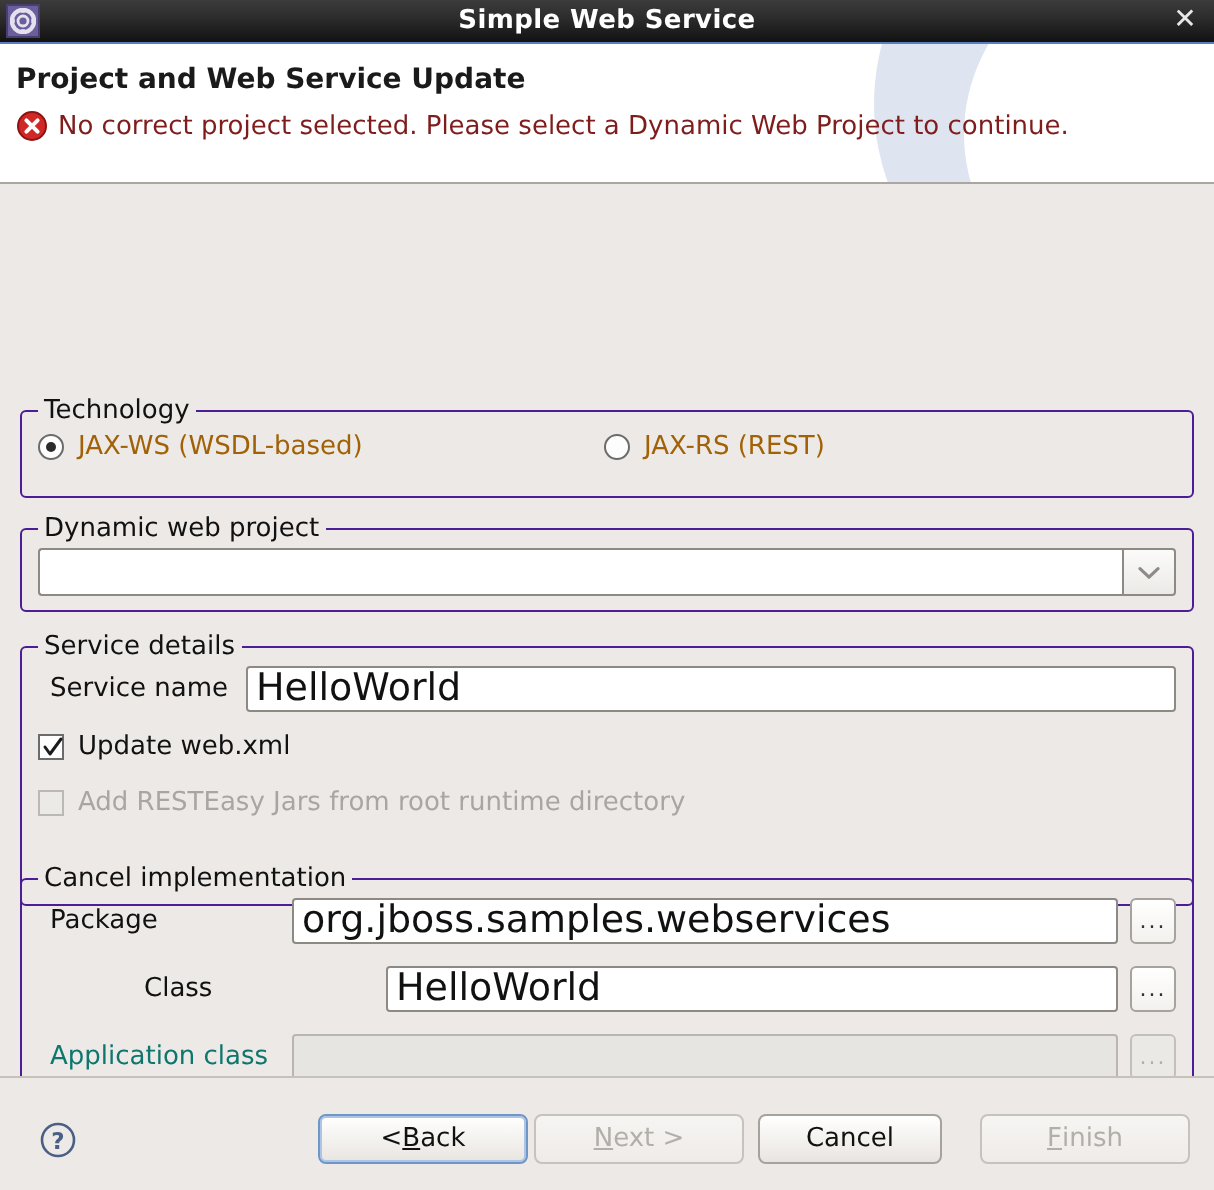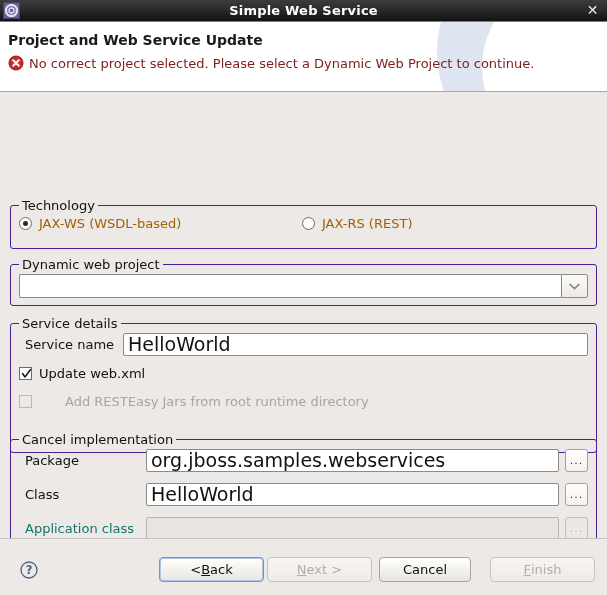--- a/index.html
+++ b/index.html
@@ -400,37 +400,37 @@
 
     <div class="check-row" style="top:42px;">
       <span class="checkbox">
         <svg width="11" height="12" viewBox="0 0 11 12">
           <path d="M1.5 5.5 L4 9 L9.5 1.5" fill="none" stroke="#1a1a1a" stroke-width="1.5" stroke-linecap="round" stroke-linejoin="round"></path>
         </svg>
       </span>
       <span class="check-label">Update web.xml</span>
     </div>
 
-    <div class="check-row" style="top:70px;gap:26px;">
+    <div class="check-row" style="top:70px;">
       <span class="checkbox disabled"></span>
       <span class="check-label disabled">Add RESTEasy Jars from root runtime directory</span>
     </div>
   </div>
 
   <div class="group" id="group-impl">
     <span class="group-label">Cancel implementation</span>
 
     <div class="field-row" style="top:9px;">
       <span class="field-label" style="width:121px;">Package</span>
       <div class="text-field" style="flex:1;">org.jboss.samples.webservices</div>
       <div class="browse-btn">...</div>
     </div>
 
     <div class="field-row" style="top:43px;">
-      <span class="field-label" style="width:121px;">Class</span>
+      <span class="field-label" style="width:121px;margin-left:47px;">Class</span>
       <div class="text-field" style="flex:1;">HelloWorld</div>
       <div class="browse-btn">...</div>
     </div>
 
     <div class="field-row" style="top:77px;">
       <span class="field-label disabled" style="width:121px;">Application class</span>
       <div class="text-field disabled" style="flex:1;"></div>
       <div class="browse-btn disabled">...</div>
     </div>
   </div>

